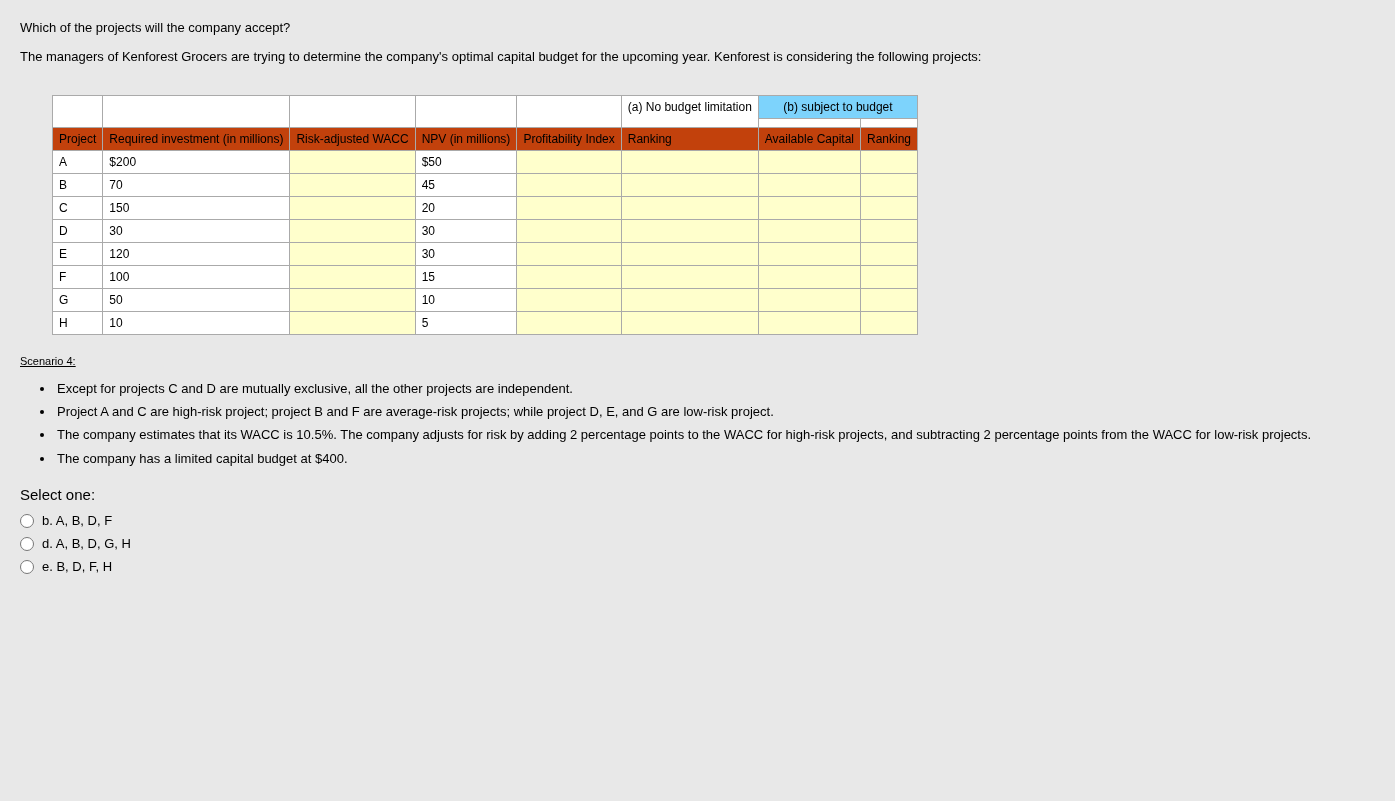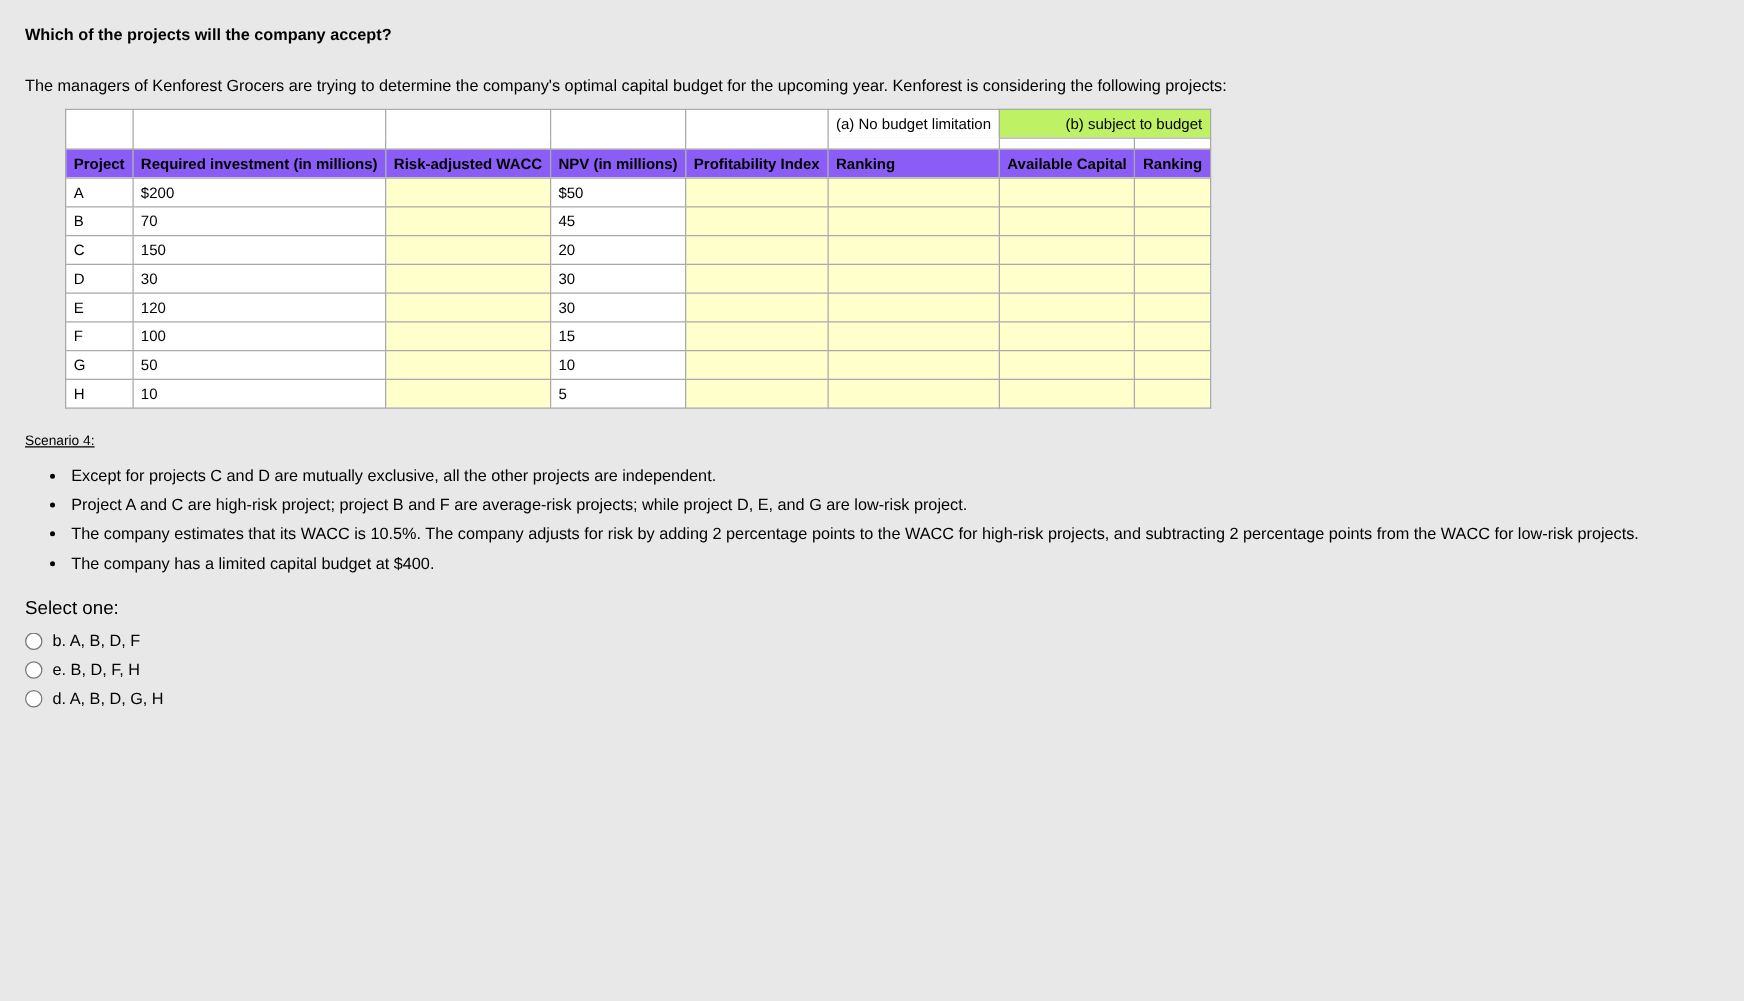--- a/index.html
+++ b/index.html
@@ -4,44 +4,44 @@
   <style>
     * { box-sizing: border-box; margin: 0; padding: 0; }
     body {
       font-family: Arial, sans-serif;
       font-size: 13px;
       background: #e8e8e8;
       padding: 20px;
       color: #000;
     }
     .question-title {
-      font-weight: bold;
-      margin-bottom: 24px;
+      font-weight: normal;
+      margin-bottom: 12px;
     }
     .question-desc {
-      margin-bottom: 8px;
+      margin-bottom: 28px;
       line-height: 1.5;
     }
     .table-container {
       margin-bottom: 20px;
       padding-left: 32px;
     }
     table {
       border-collapse: collapse;
       font-size: 12px;
     }
     table td, table th {
       border: 1px solid #aaa;
       padding: 4px 6px;
       vertical-align: middle;
       min-width: 40px;
     }
     .header-main td {
-      background: #8b5cf6;
-      font-weight: bold;
+      background: #c2410c;
+      font-weight: normal;
     }
     .yellow-bg {
       background: #ffffcc !important;
     }
     .data-row td {
       background: #fff;
     }
     .data-row td.yellow-bg {
       background: #ffffcc !important;
     }
@@ -87,21 +87,21 @@
   <table>
 
     <tbody>
         <tr>
       <td rowspan="2" style="background:#fff;"></td>
       <td rowspan="2" style="background:#fff;"></td>
       <td rowspan="2" style="background:#fff;"></td>
       <td rowspan="2" style="background:#fff;"></td>
       <td rowspan="2" style="background:#fff;"></td>
       <td style="background:#fff; text-align:center; vertical-align:bottom; border-bottom:none;">(a) No budget limitation</td>
-      <td colspan="2" style="background:#bef264; text-align:right; vertical-align:middle; border-bottom: 1px solid #aaa;">(b) subject to budget</td>
+      <td colspan="2" style="background:#7dd3fc; text-align:center; vertical-align:middle; border-bottom: 1px solid #aaa;">(b) subject to budget</td>
     </tr>
 
     <tr>
       <td style="background:#fff; border-top:none;"></td>
       <td style="background:#fff;"></td>
       <td style="background:#fff;"></td>
     </tr>
 
     <tr class="header-main">
       <td>Project</td>
@@ -208,20 +208,20 @@
 </ul>
 
 <div class="select-one">Select one:</div>
 
 <div>
   <div class="radio-option">
     <input type="radio" name="answer" id="opt-b" style="">
     <label for="opt-b">b. A, B, D, F</label>
   </div>
   <div class="radio-option">
+    <input type="radio" name="answer" id="opt-d" style="">
+    <label for="opt-d">d. A, B, D, G, H</label>
+  </div>
+  <div class="radio-option">
     <input type="radio" name="answer" id="opt-e" style="">
     <label for="opt-e">e. B, D, F, H</label>
   </div>
-  <div class="radio-option">
-    <input type="radio" name="answer" id="opt-d" style="">
-    <label for="opt-d">d. A, B, D, G, H</label>
-  </div>
 </div>
 
 </body></html>

